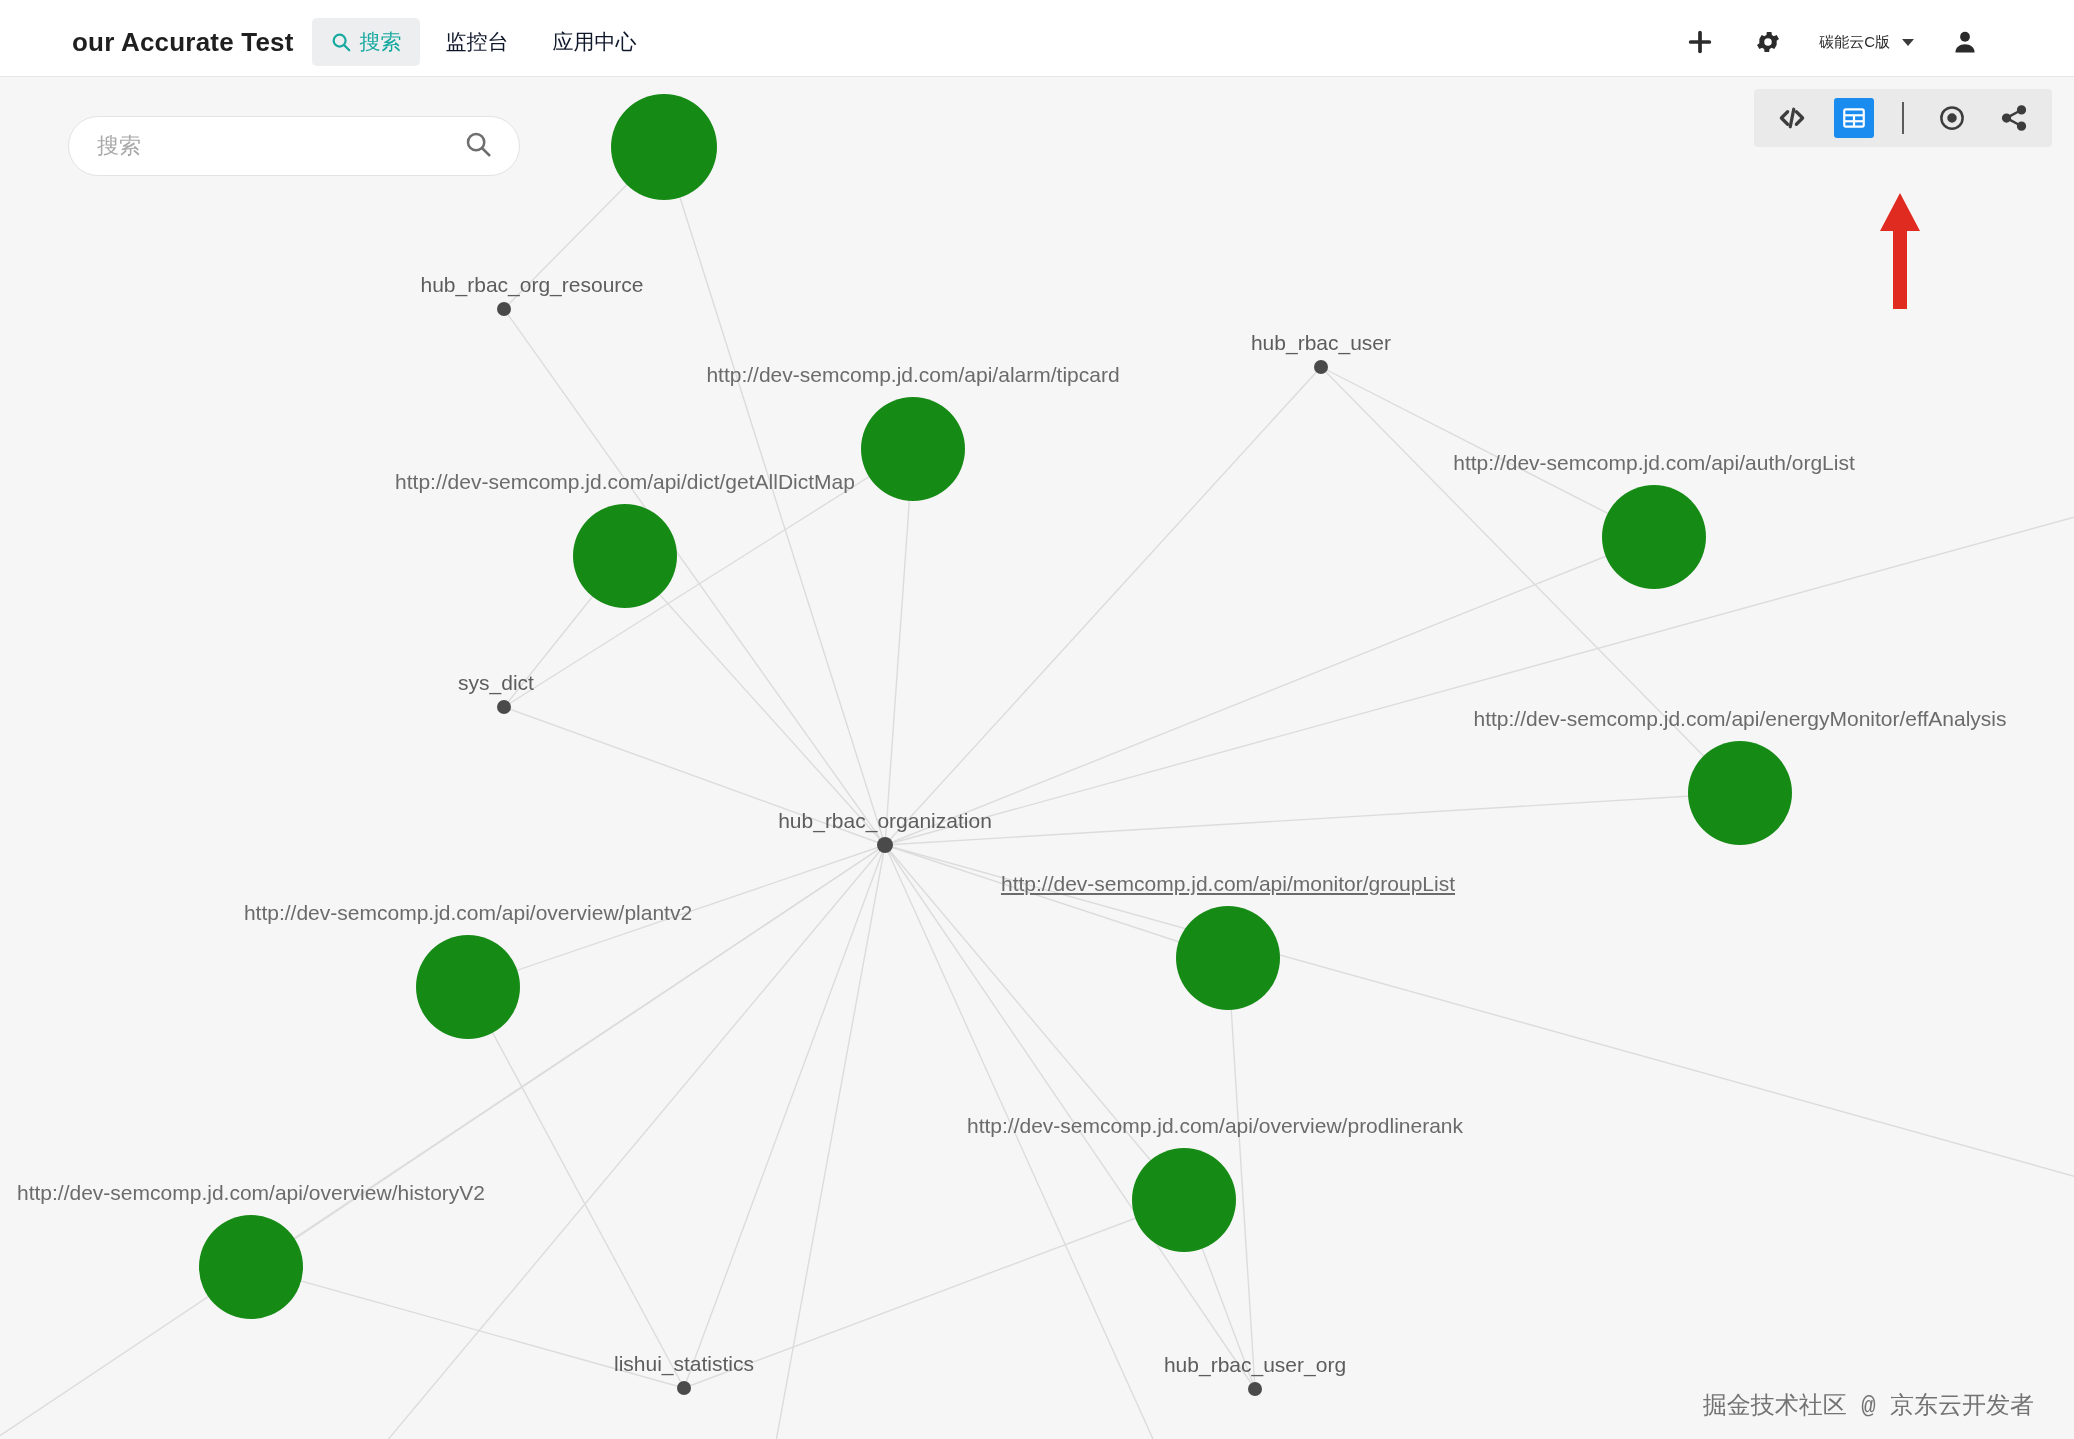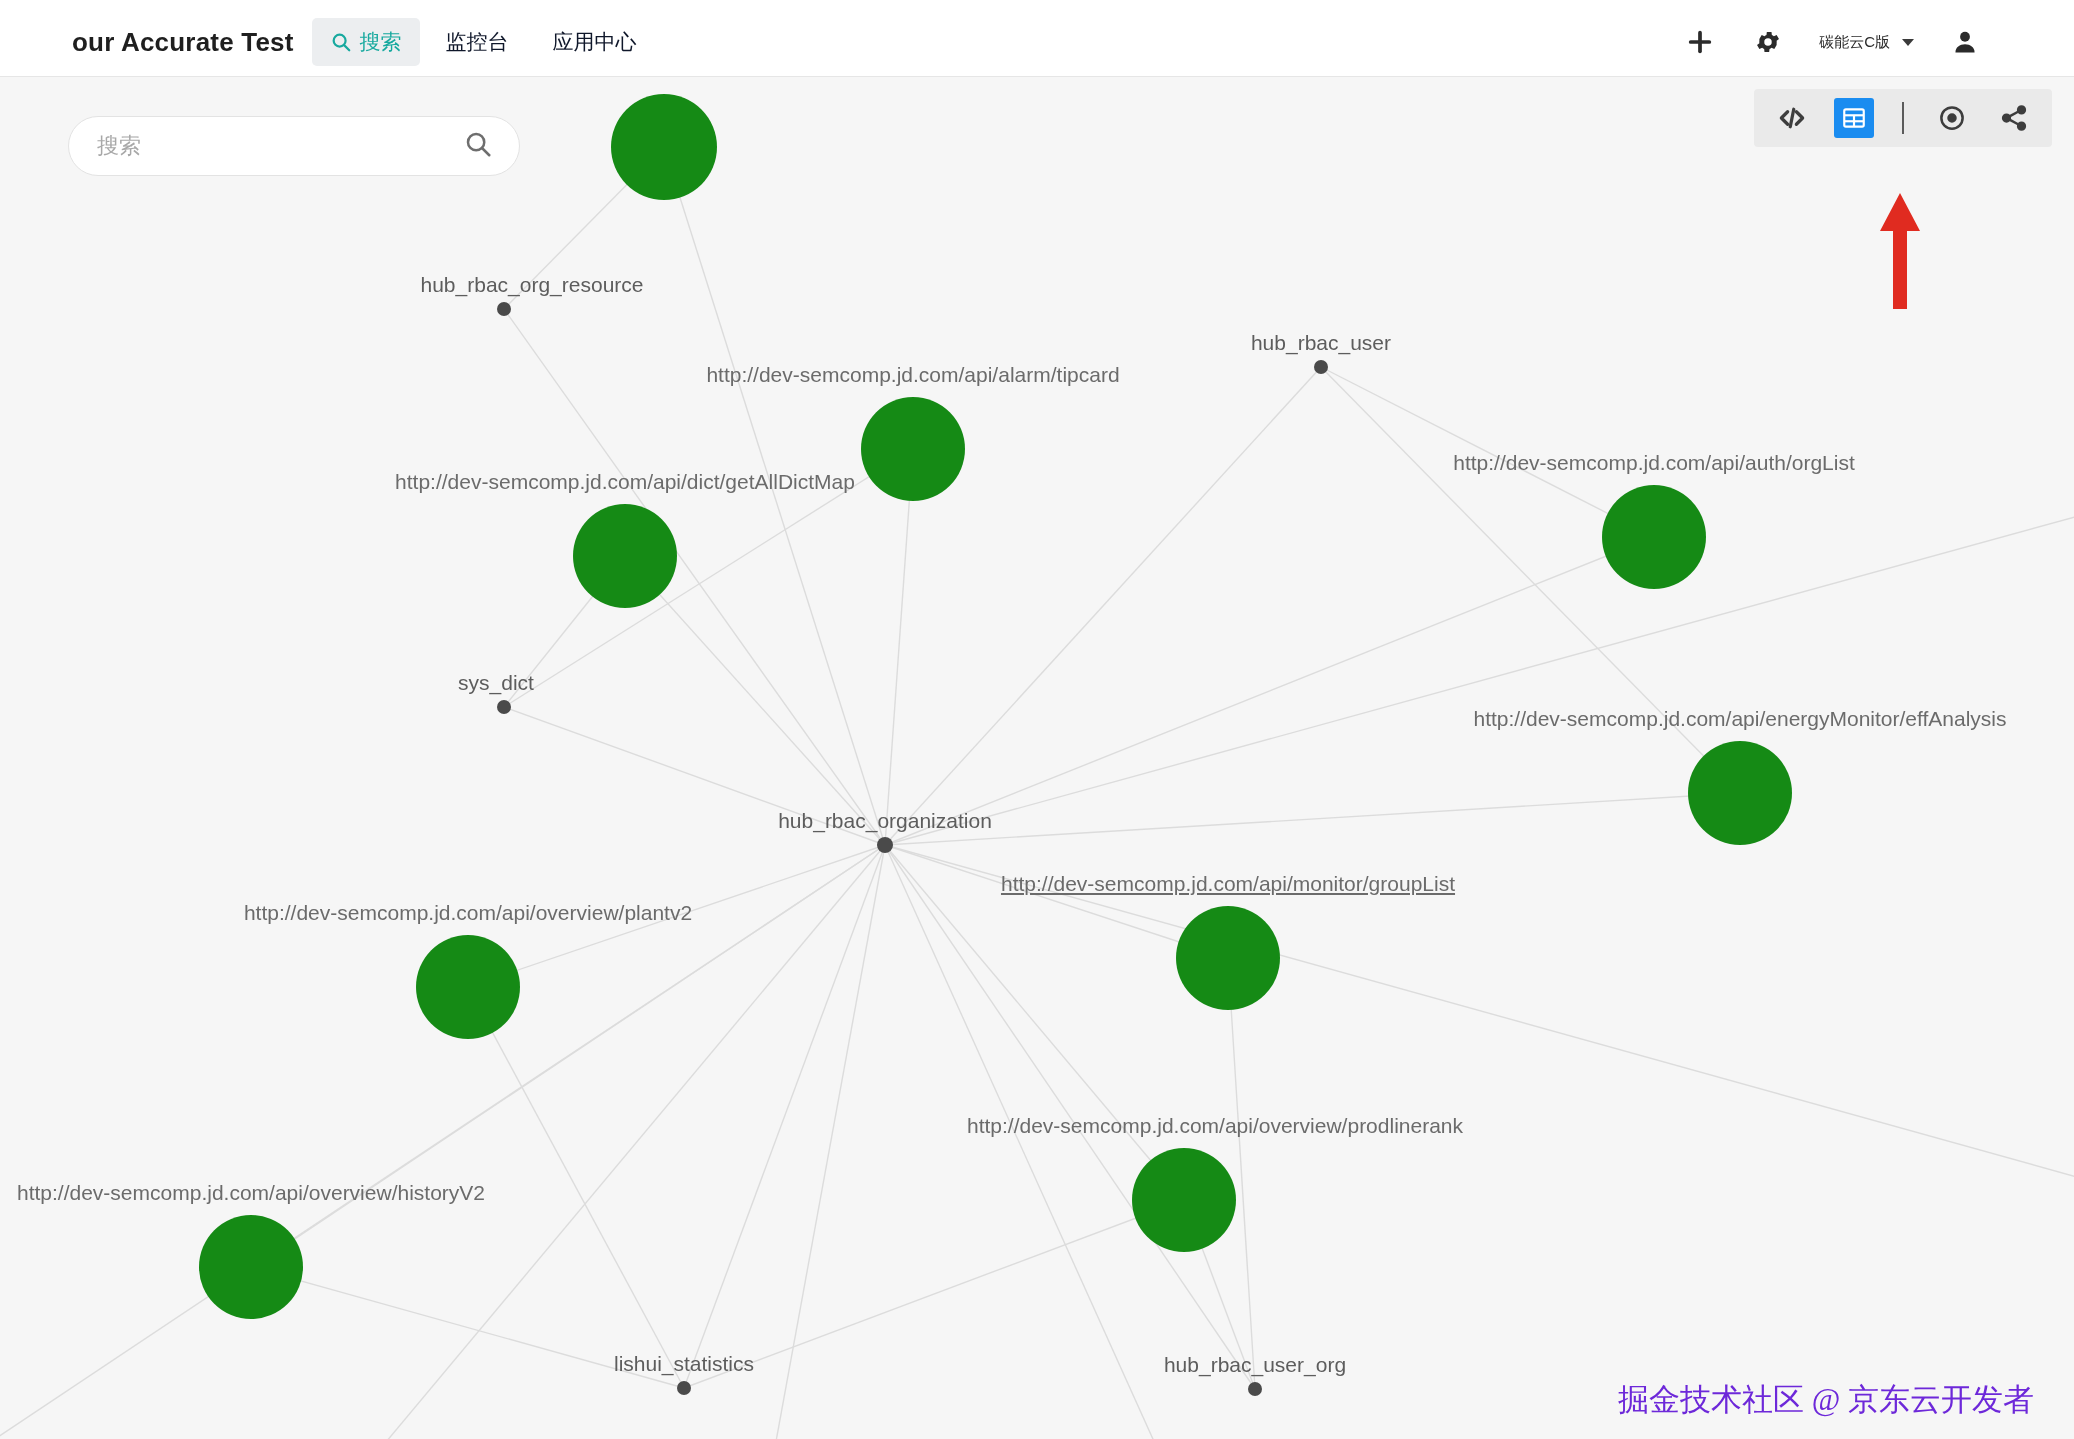--- a/index.html
+++ b/index.html
@@ -138,23 +138,23 @@
     white-space: nowrap;
     transform: translate(-50%, -100%);
     pointer-events: none;
   }
   .node-label.small { color: #5d5d5d; }
 
   
   .watermark {
     position: absolute;
     right: 40px; bottom: 18px;
-    font-size: 31px;
-    color: #6d28d9;
-    font-family: Liberation Serif, serif;
+    font-size: 24px;
+    color: #737373;
+    font-family: Liberation Mono, monospace;
     white-space: nowrap;
     z-index: 5;
   }
 </style>
 </head>
 <body>
 
 <div id="app">
 
   <div class="header">

